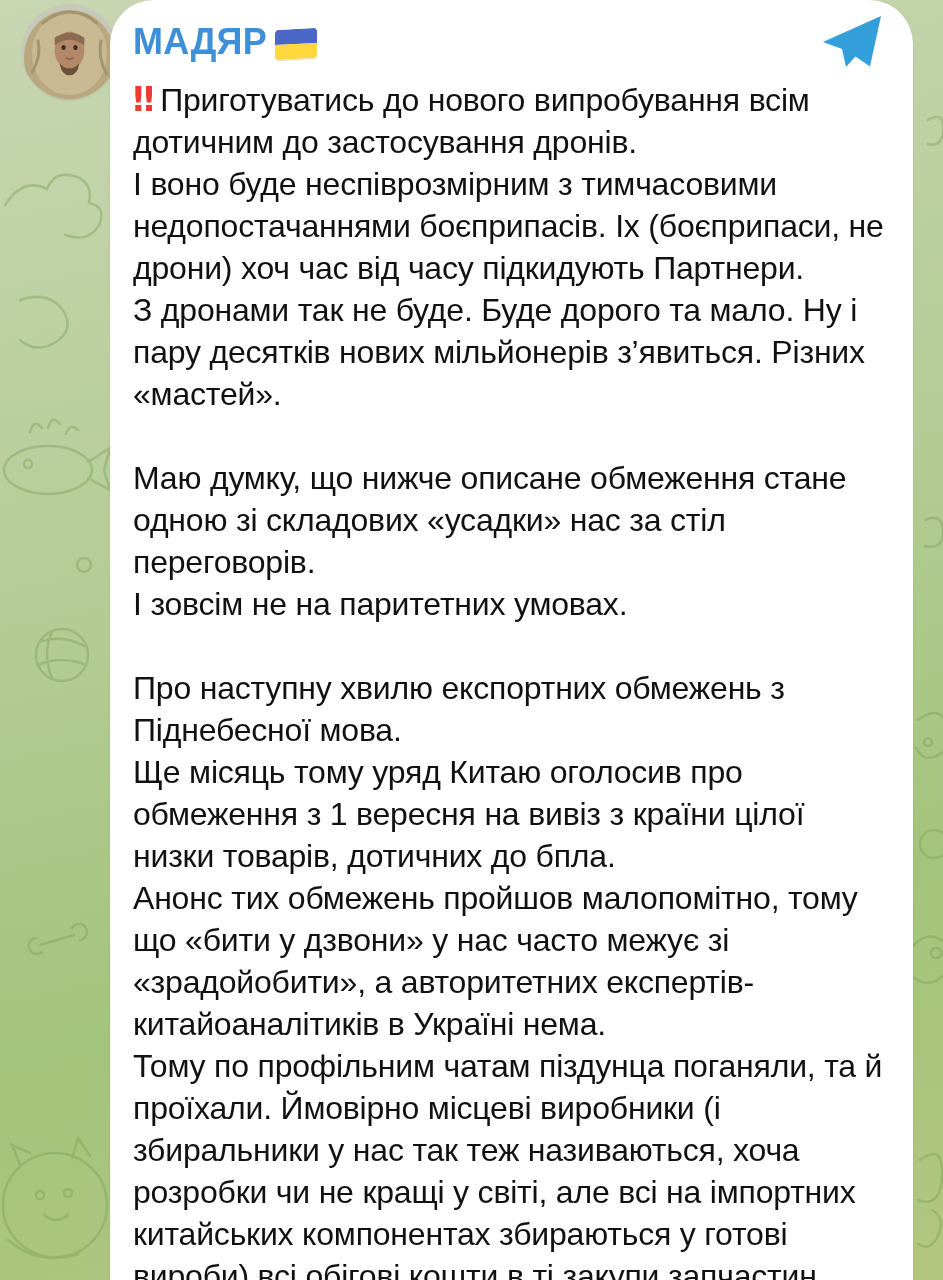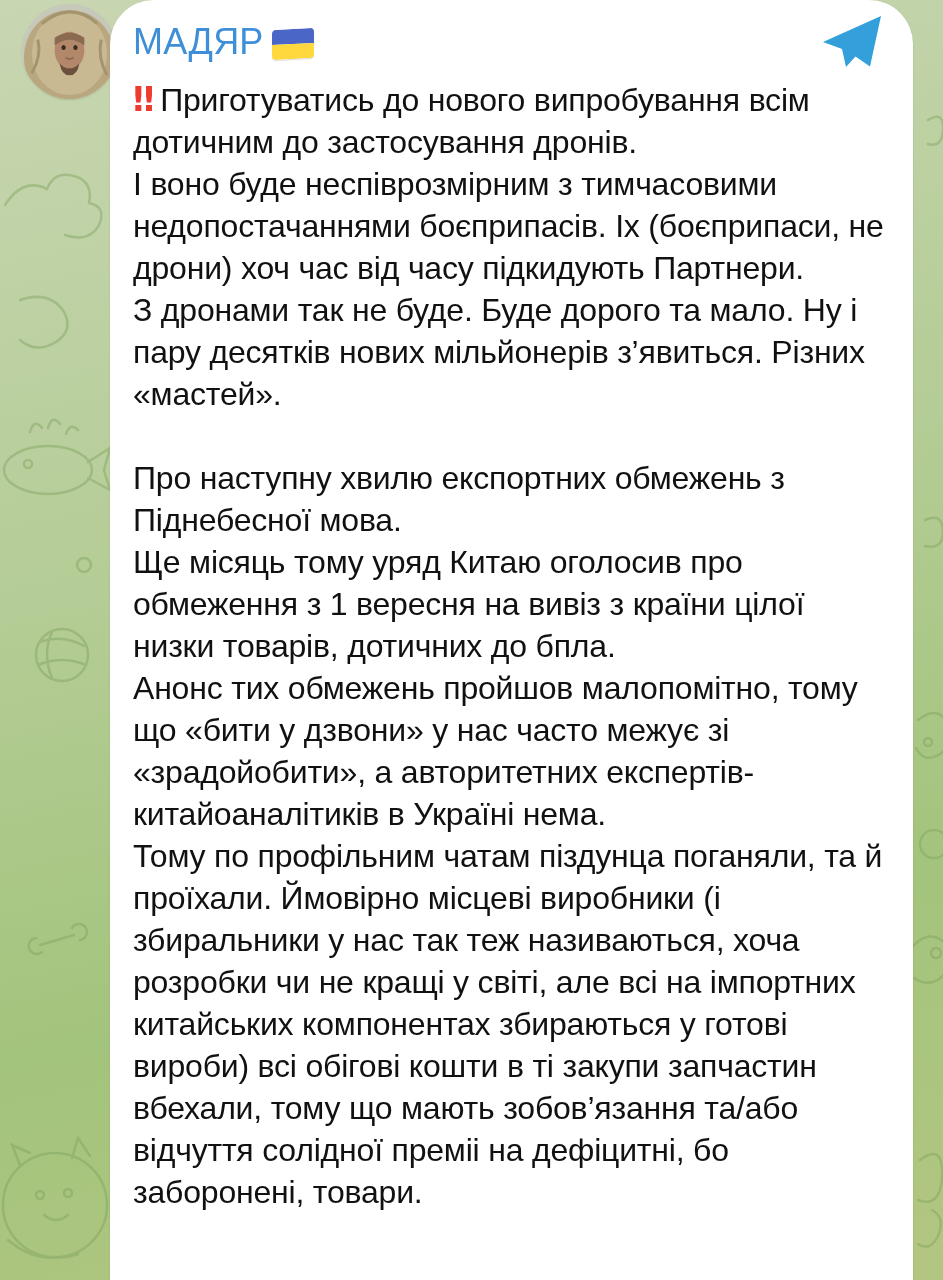--- a/index.html
+++ b/index.html
@@ -26,21 +26,21 @@
   }
   .avatar svg{display:block;width:95px;height:95px;}
   .bubble{
     position:absolute;left:110px;top:0;width:803px;height:1280px;
     background:var(--bubble);border-radius:44px 44px 0 0;
     box-shadow:0 1px 2px rgba(0,0,0,.12);
     padding:16px 26px 30px 23px;
   }
   .title-row{display:flex;align-items:center;height:52px;margin-bottom:10px;}
   .channel-name{
-    font-size:36px;font-weight:normal;color:var(--name-blue);
+    font-size:36px;font-weight:bold;color:var(--name-blue);
     letter-spacing:.2px;cursor:pointer;line-height:52px;
   }
   .flag{
     display:inline-block;width:42px;height:30px;margin-left:8px;margin-top:4px;
     border-radius:4px;overflow:hidden;transform:skewY(-3deg);
     box-shadow:0 1px 1px rgba(0,0,0,.15);
   }
   .flag-top{display:block;width:100%;height:50%;background:var(--flag-blue);}
   .flag-bottom{display:block;width:100%;height:50%;background:var(--flag-yellow);}
   .plane{margin-left:auto;margin-right:4px;width:62px;height:56px;cursor:pointer;}
@@ -117,20 +117,22 @@
         <span class="flag-bottom"></span>
       </span>
       <svg class="plane" viewBox="0 0 62 56">
         <path d="M60,2 L2,28 L21,35 L25,53 L34.5,42.5 L49,52.5 Z" fill="#33a0dc"></path>
       </svg>
     </div>
     <div class="message-text">
         <div class="msg-block"><span class="emoji-bangbang">‼</span>Приготуватись до нового випробування всім дотичним до застосування дронів.
 І воно буде неспіврозмірним з тимчасовими недопостачаннями боєприпасів. Іх (боєприпаси, не дрони) хоч час від часу підкидують Партнери.
 З дронами так не буде. Буде дорого та мало. Ну і пару десятків нових мільйонерів з’явиться. Різних «мастей».</div>
+        <div class="msg-block">Маю думку, що нижче описане обмеження стане одною зі складових «усадки» нас за стіл переговорів.
+І зовсім не на паритетних умовах.</div>
         <div class="msg-block">Про наступну хвилю експортних обмежень з Піднебесної мова.
 Ще місяць тому уряд Китаю оголосив про обмеження з 1 вересня на вивіз з країни цілої низки товарів, дотичних до бпла.
 Анонс тих обмежень пройшов малопомітно, тому що «бити у дзвони» у нас часто межує зі «зрадойобити», а авторитетних експертів-китайоаналітиків в Україні нема.
 Тому по профільним чатам піздунца поганяли, та й проїхали. Ймовірно місцеві виробники (і збиральники у нас так теж називаються, хоча розробки чи не кращі у світі, але всі на імпортних китайських компонентах збираються у готові вироби) всі обігові кошти в ті закупи запчастин вбехали, тому що мають зобов’язання та/або відчуття солідної преміі на дефіцитні, бо заборонені, товари.</div>
       </div>
   </div>
 
 </div>
 
 </body></html>

